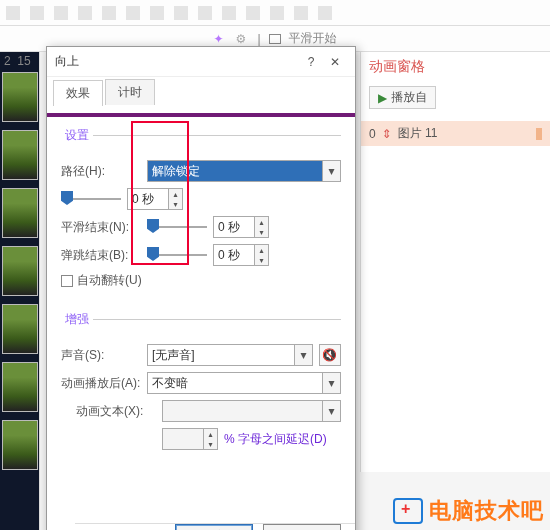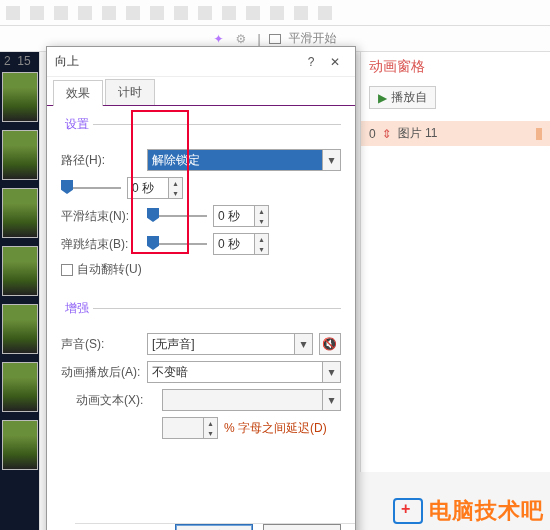--- a/index.html
+++ b/index.html
@@ -14,21 +14,21 @@
   .thumb { width: 36px; height: 50px; margin: 2px auto 8px; background: linear-gradient(#6a8f3a 30%, #3a5a1a 70%, #222); border: 1px solid #bbb; }
   .animpane { position: absolute; left: 360px; top: 52px; right: 0; background: #fff; border-left: 1px solid #ddd; height: 420px; }
   .animpane .title { color: #d9534f; font-size: 14px; padding: 6px 8px; }
   .animpane .play { margin: 4px 8px; padding: 2px 8px; border: 1px solid #ccc; background: #f7f7f7; display: inline-flex; align-items: center; gap: 4px; color: #555; }
   .animpane .item { margin: 8px 0 0 0; padding: 4px 8px; background: #fbe2d5; display: flex; align-items: center; gap: 6px; color: #555; }
   .animpane .bar { width: 6px; height: 12px; background: #f2b48a; }
   .dialog { position: absolute; left: 46px; top: 46px; width: 310px; height: 524px; background: #fff; border: 1px solid #999; box-shadow: 2px 2px 10px rgba(0,0,0,.3); display: flex; flex-direction: column; }
   .dlg-title { height: 30px; display: flex; align-items: center; padding: 0 8px; border-bottom: 1px solid #eee; }
   .dlg-title .t { flex: 1; color: #333; }
   .dlg-title .btn { width: 24px; text-align: center; color: #555; cursor: pointer; }
-  .tabs { display: flex; border-bottom: 1px solid #701a75; padding: 2px 6px 0; gap: 2px; }
+  .tabs { display: flex; border-bottom: 4px solid #701a75; padding: 2px 6px 8px; gap: 2px; }
   .tab { padding: 4px 12px; border: 1px solid #ccc; border-bottom: none; background: #f4f4f4; color: #555; }
   .tab.active { background: #fff; position: relative; top: 1px; }
   .body { flex: 1; padding: 10px 14px 6px; overflow: hidden; }
   fieldset { border: 1px solid #ccc; border-width: 1px 0 0 0; margin: 0 0 12px; padding: 10px 0 4px; }
   legend { color: #8b5cf6; padding: 0 4px; }
   .row { display: flex; align-items: center; margin: 6px 0; gap: 6px; }
   .lbl { width: 80px; color: #555; }
   .combo { flex: 1; height: 22px; border: 1px solid #aaa; background: #fff; display: flex; align-items: center; padding: 0 4px; position: relative; color: #333; }
   .combo .arrow { position: absolute; right: 0; top: 0; width: 18px; height: 100%; border-left: 1px solid #aaa; display: flex; align-items: center; justify-content: center; color: #555; background: #f4f4f4; }
   .combo.sel { background: #2f6fb7; color: #fff; }
@@ -209,21 +209,21 @@
 
       <div class="row disabled">
         <span class="lbl"></span>
         <div class="spin" style="background:#f4f4f4">
           <span></span>
           <div class="ar">
               <div>▴</div>
               <div>▾</div>
             </div>
         </div>
-        <span style="color:#c2410c">% 字母之间延迟(D)</span>
+        <span style="color:#6d28d9">% 字母之间延迟(D)</span>
       </div>
     </fieldset>
 
     <div class="redbox" style="left:84px; top:4px; width:58px; height:144px;"></div>
   </div>
 
   <div class="footer">
     <div class="btn-std primary">确定</div>
     <div class="btn-std">取消</div>
   </div>

